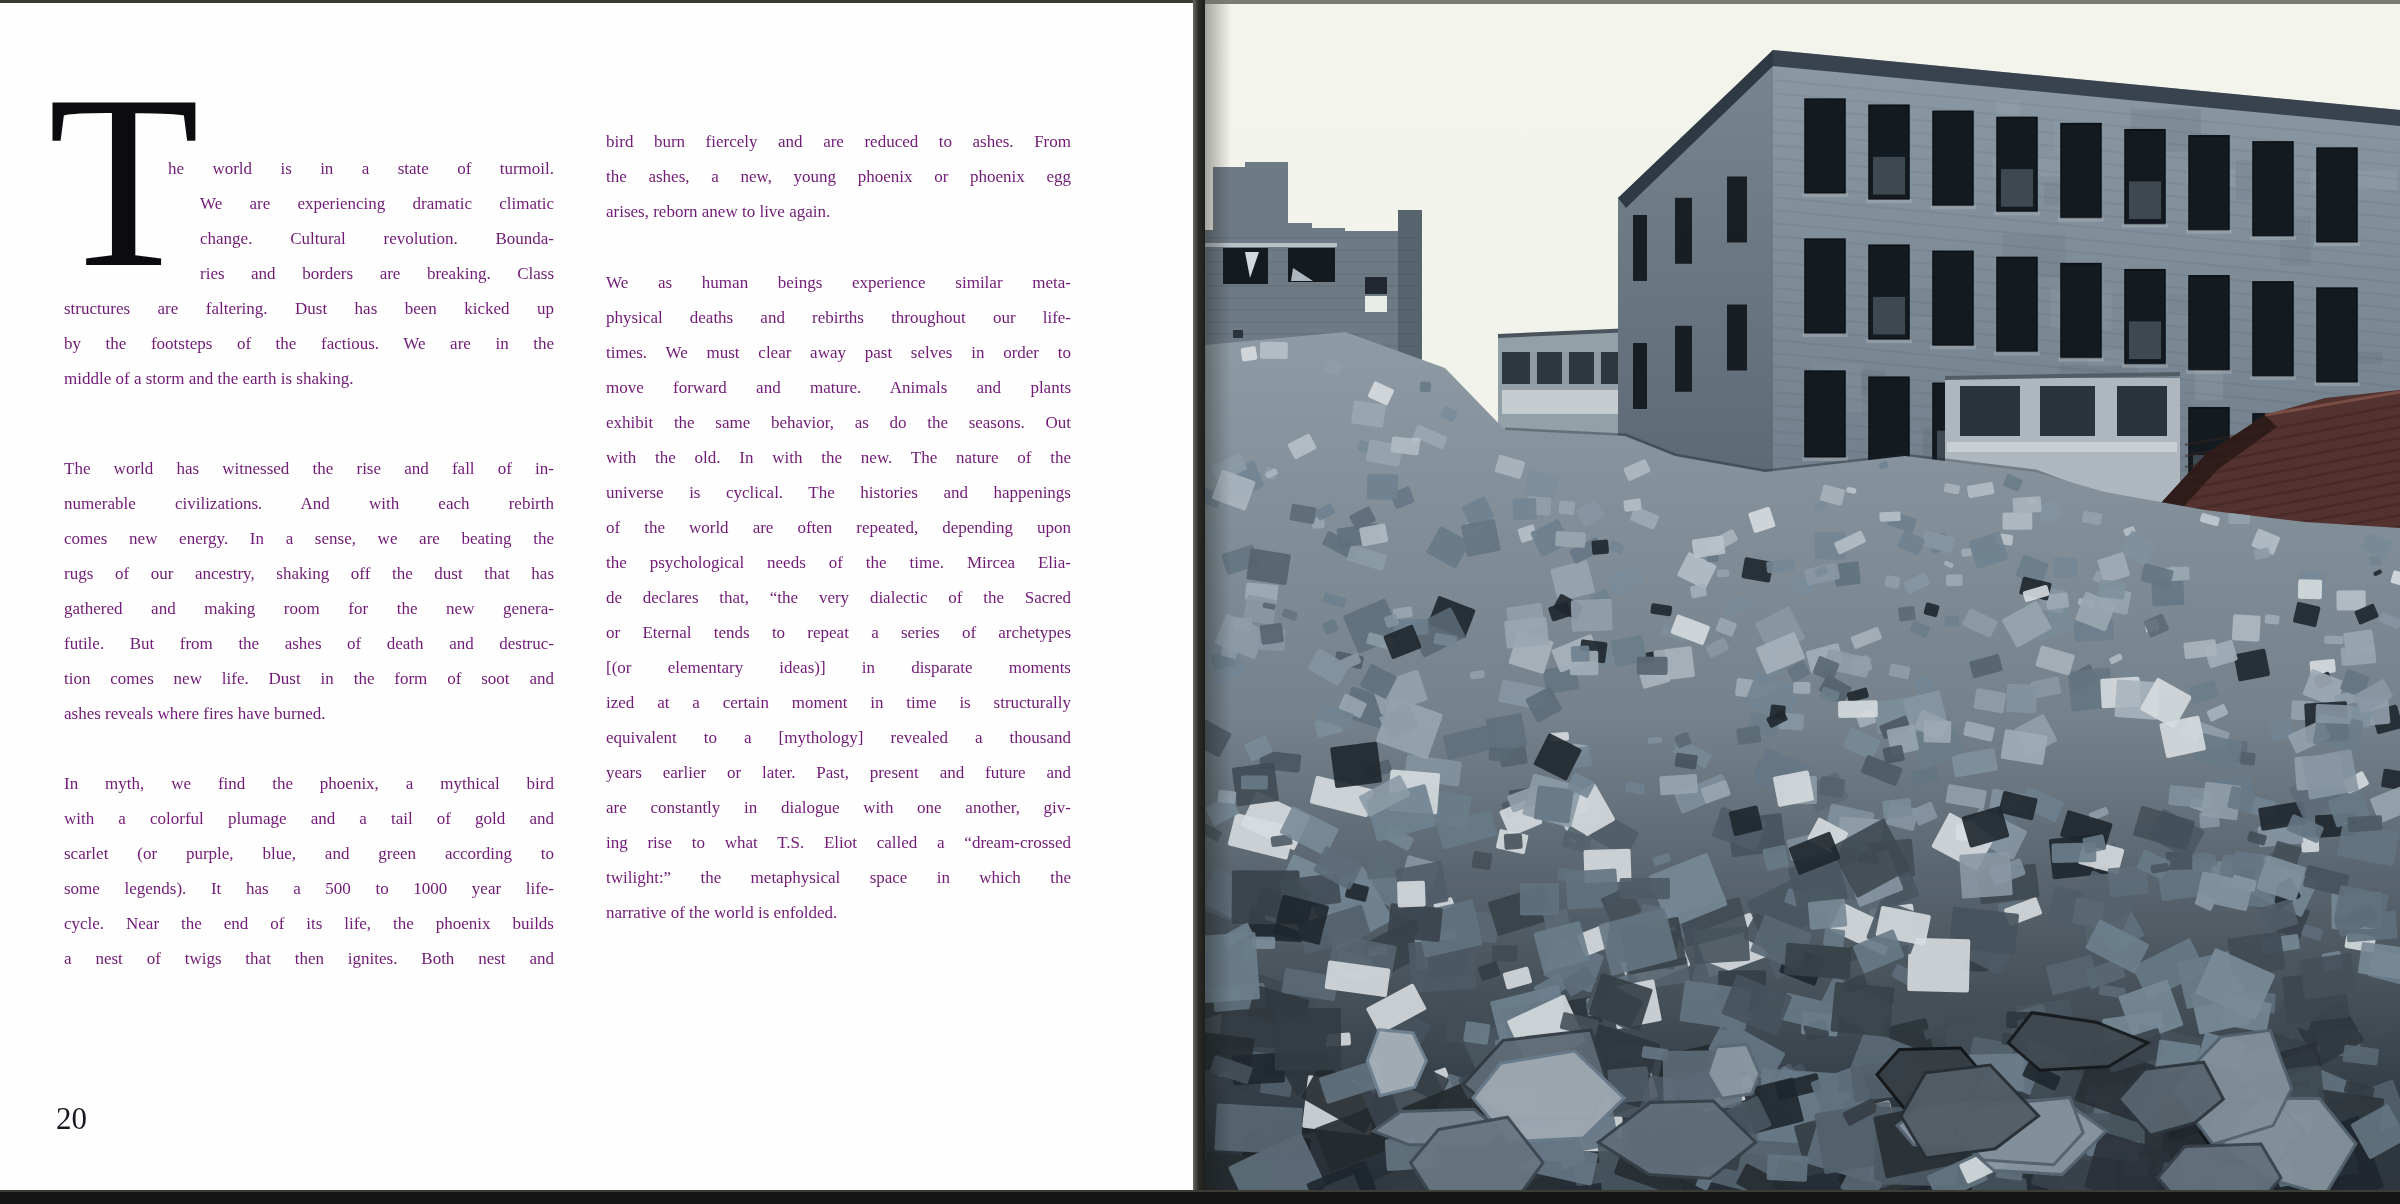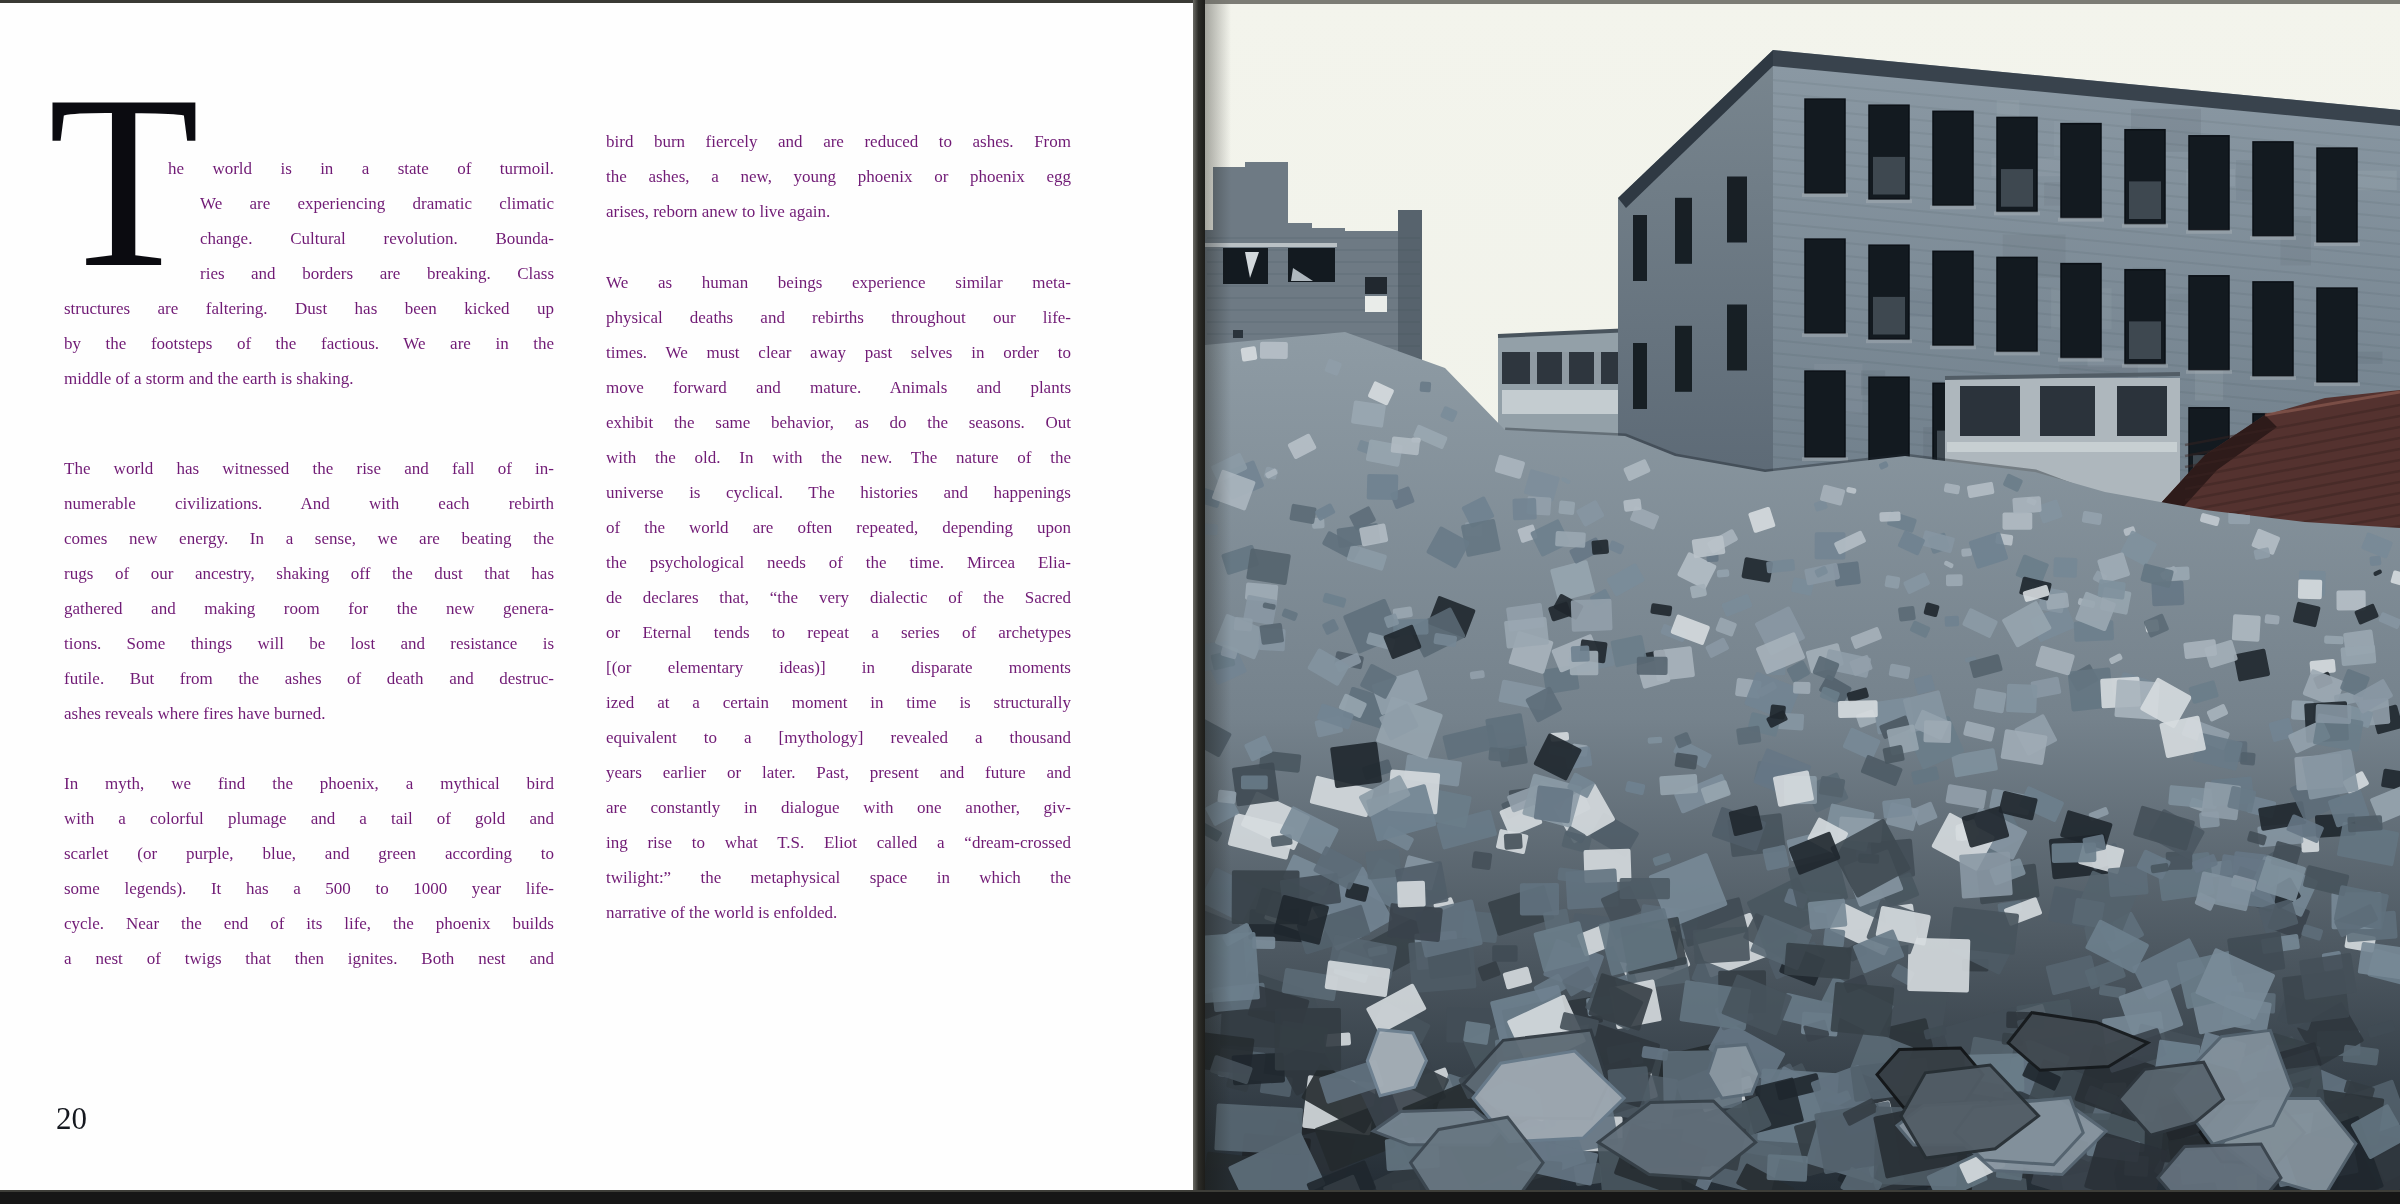--- a/index.html
+++ b/index.html
@@ -41,22 +41,22 @@
           <div class="line j">structures are faltering. Dust has been kicked up</div>
           <div class="line j">by the footsteps of the factious.  We are in the</div>
           <div class="line">middle of a storm and the earth is shaking.</div>
         </div>
         <div class="para">
           <div class="line j">The world has witnessed the rise and fall of in-</div>
           <div class="line j">numerable civilizations. And with each rebirth</div>
           <div class="line j">comes new energy. In a sense, we are beating the</div>
           <div class="line j">rugs of our ancestry, shaking off the dust that has</div>
           <div class="line j">gathered and making room for the new genera-</div>
-          <div class="line j">tions. Some things will be lost and resistance is</div>
           <div class="line j">futile. But from the ashes of death and destruc-</div>
+          <div class="line j">tion comes new life. Dust in the form of soot and</div>
           <div class="line">ashes reveals where fires have burned.</div>
         </div>
         <div class="para">
           <div class="line j">In myth, we find the phoenix, a mythical bird</div>
           <div class="line j">with a colorful plumage and a tail of gold and</div>
           <div class="line j">scarlet (or purple, blue, and green according to</div>
           <div class="line j">some legends). It has a 500 to 1000 year life-</div>
           <div class="line j">cycle. Near the end of its life, the phoenix builds</div>
           <div class="line j">a nest of twigs that then ignites. Both nest and</div>
         </div>

